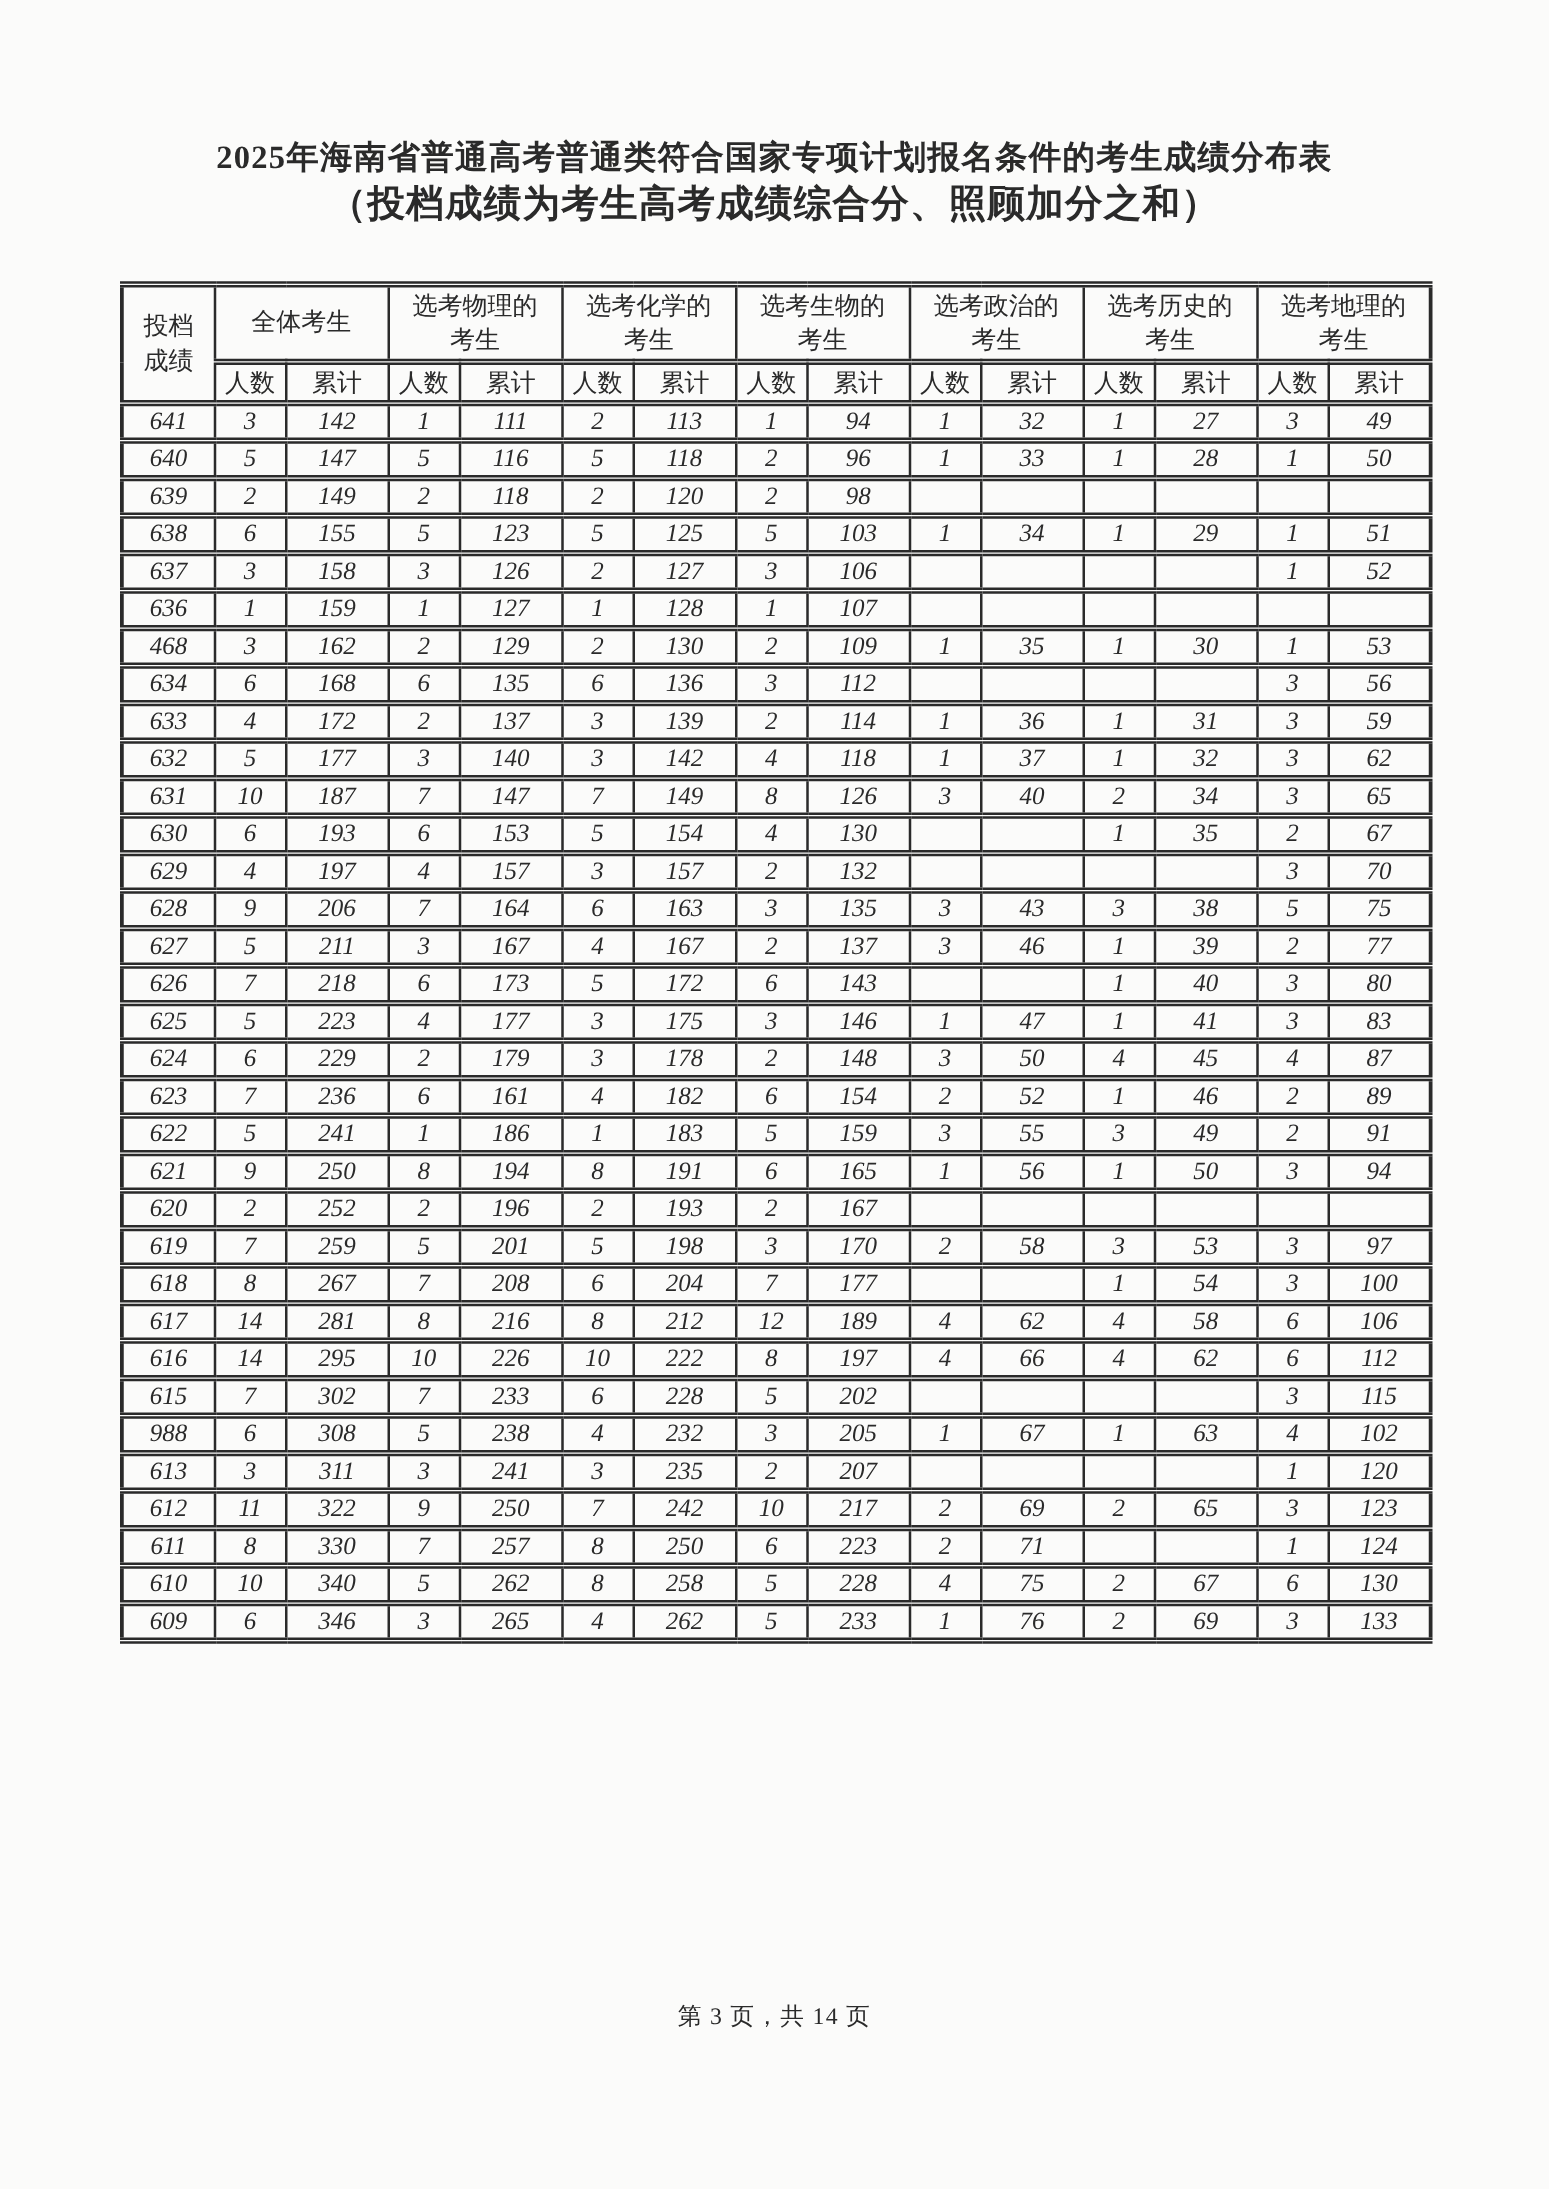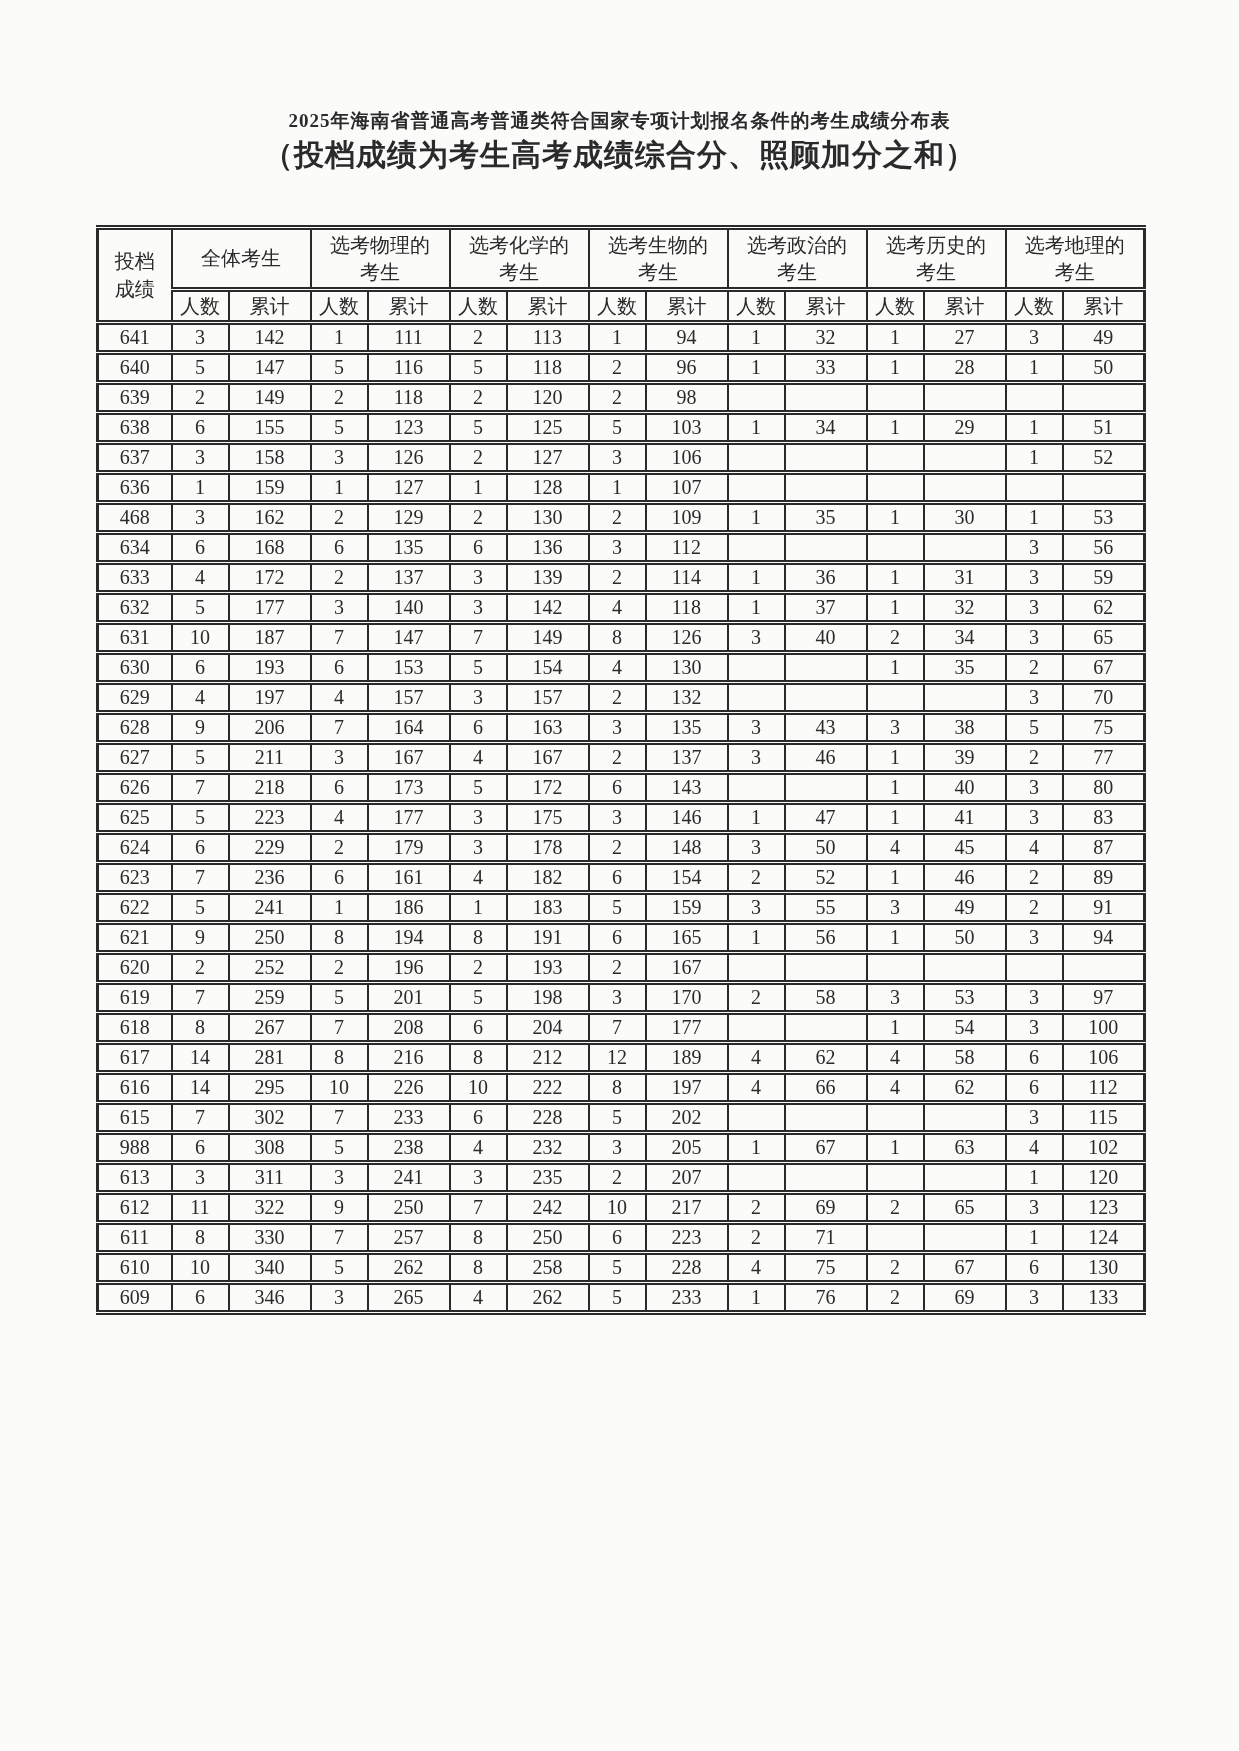--- a/index.html
+++ b/index.html
@@ -13,21 +13,21 @@
     position:relative;
     font-family:"Liberation Serif","DejaVu Serif",serif;
     color:var(--ink);
   }
   .page{position:absolute;inset:0;}
   .title-block{
     position:absolute;top:108px;left:0;width:1239px;
     text-align:center;
   }
   .title-line1{
-    font-size:19px;font-weight:700;letter-spacing:1px;line-height:1.35;
+    font-size:26px;font-weight:700;letter-spacing:1px;line-height:1.35;
   }
   .title-line2{
     font-size:30px;font-weight:700;letter-spacing:1px;line-height:1.4;
   }
   table.dist{
     position:absolute;left:96px;top:185px;
     border-collapse:collapse;table-layout:fixed;
     border-left:3px solid var(--ink);
     border-right:3px solid var(--ink);
     margin-top:40px;
@@ -37,21 +37,21 @@
     border-right:2px solid var(--ink);
     border-top:5px double var(--ink);
     border-bottom:5px double var(--ink);
     text-align:center;vertical-align:middle;
     font-weight:400;
     font-size:20px;
     overflow:hidden;
   }
   .dist thead tr.groups{height:62px;}
   .dist thead tr.subs{height:33px;}
-  .dist tbody tr{height:30px;}
+  .dist tbody tr{height:30px;font-style:italic;}
   .dist th.group{
     padding:0 10px;line-height:1.35;
   }
   .dist th.score-head{
     padding:0 6px;line-height:1.4;
   }
   col.c-score{width:74px;}
   col.c-num{width:57px;}
   col.c-cum{width:82px;}
   .footer{
@@ -673,14 +673,15 @@
           <td>1</td>
           <td>76</td>
           <td>2</td>
           <td>69</td>
           <td>3</td>
           <td>133</td>
         </tr>
       </tbody>
   </table>
 
+  <div class="footer">第 3 页，共 14 页</div>
 
 </div>
 
 </body></html>

